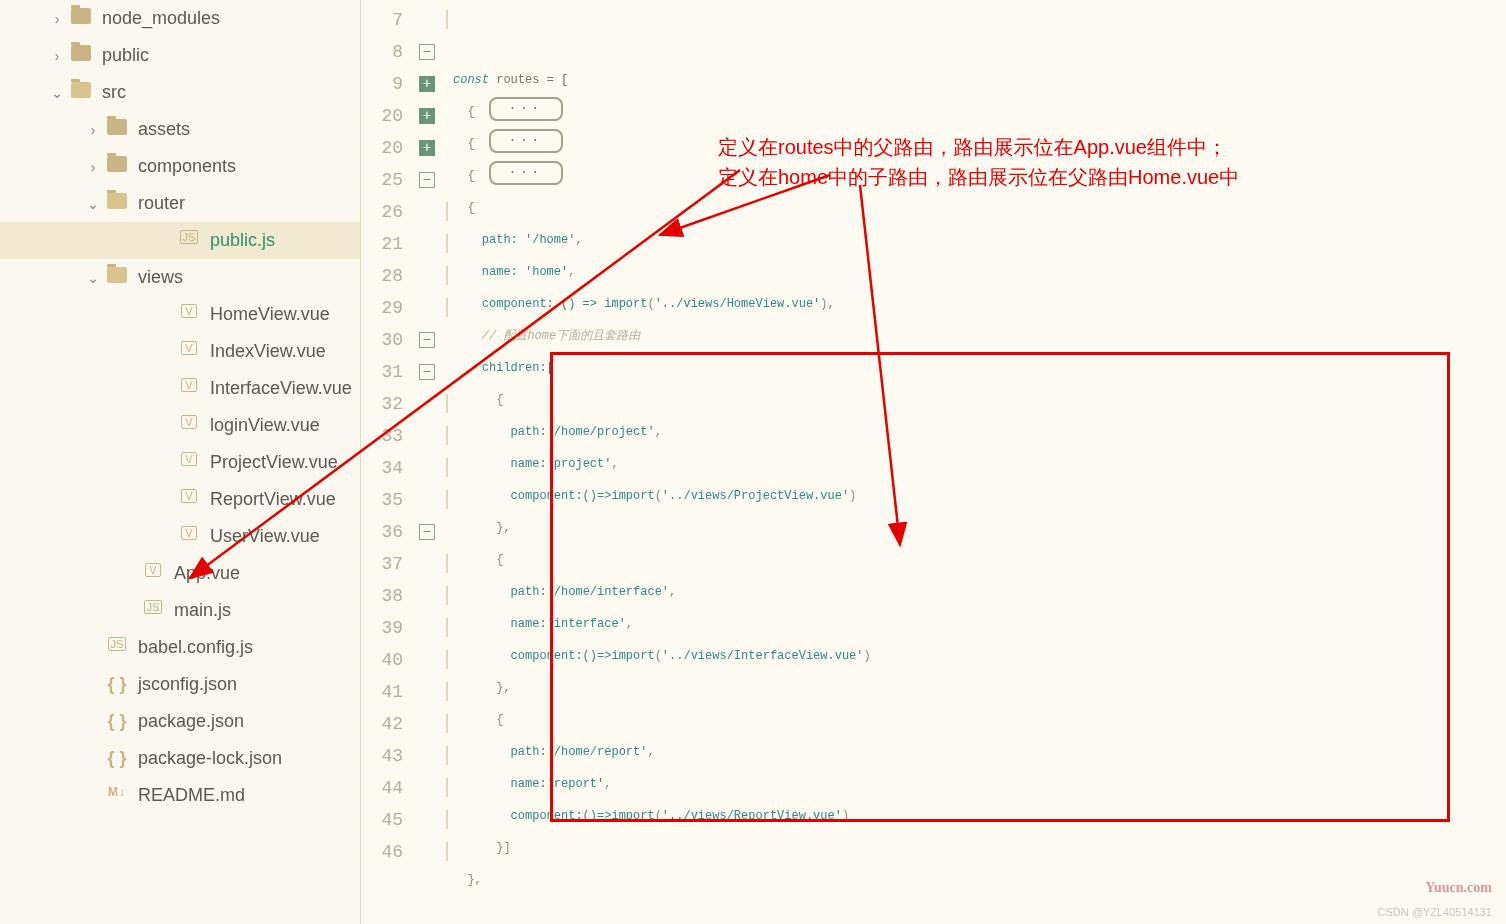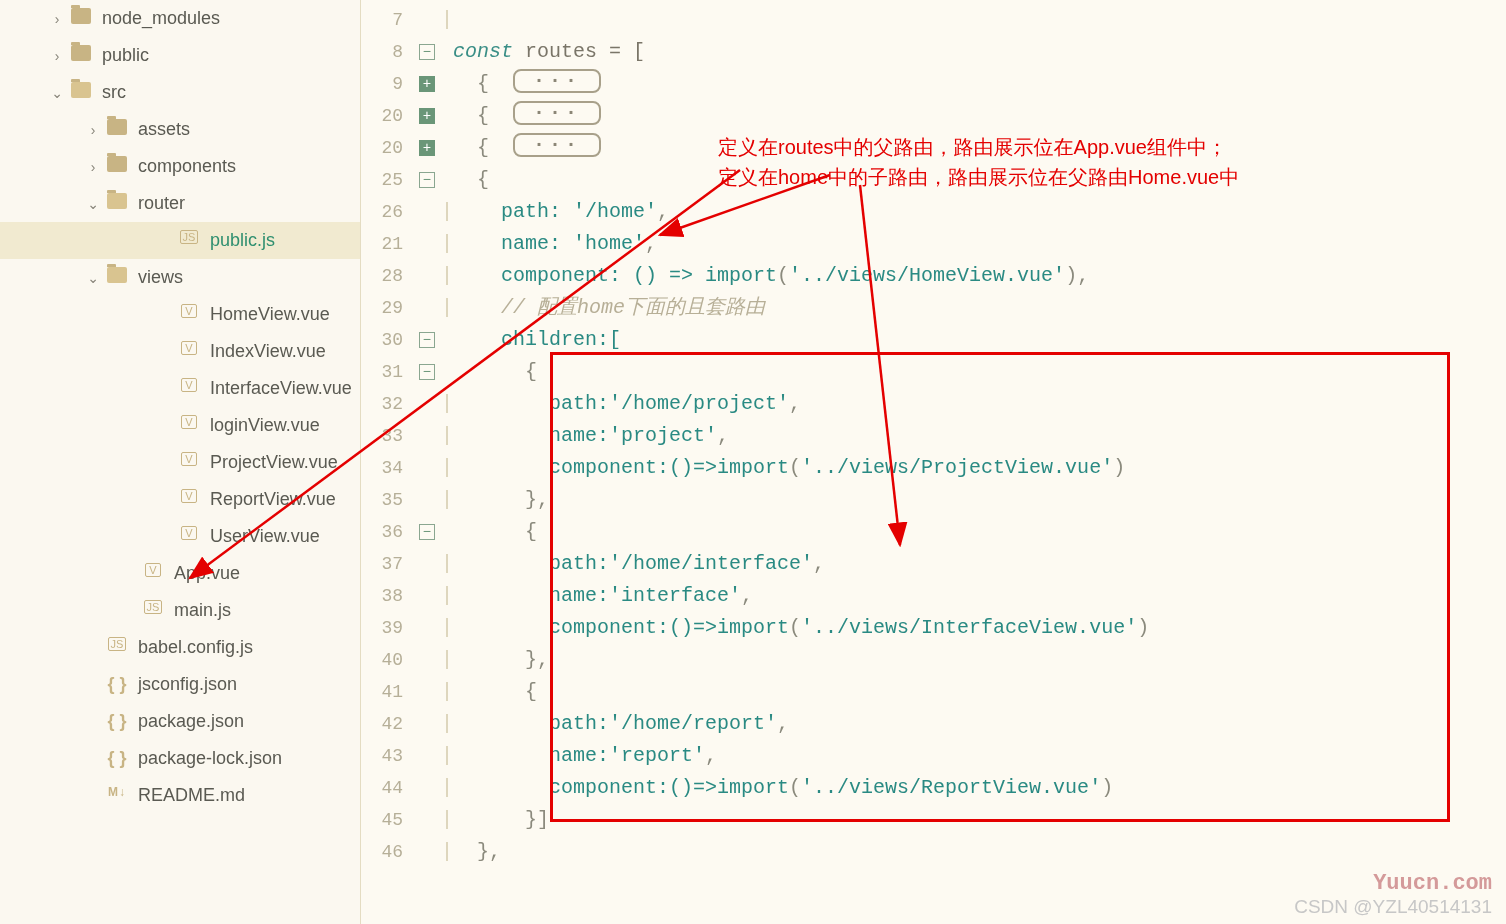--- a/index.html
+++ b/index.html
@@ -23,36 +23,36 @@
   .brackets{ color:#c8b484; font-weight:700; }
   .label { flex:1; }
   
   .editor { flex:1; display:flex; height:100%; background:#fdfaf2; position:relative; }
   .gutter-border { width:1px; background:#e4dcc2; }
   .gutter { width:52px; text-align:right; color:#b6af98; padding:4px 10px 0 0; line-height:32px; font-size:18px; }
   .fold-col { width:28px; padding-top:4px; line-height:32px; text-align:center; }
   .fold-box { display:inline-flex; width:16px; height:16px; border:1.5px solid #8aa690; align-items:center; justify-content:center; color:#6a9678; font-size:14px; line-height:1; vertical-align:middle; }
   .fold-box.plus { background:#6a9678; color:#fff; border-color:#6a9678; }
   .guide-col { width:10px; padding-top:4px; line-height:32px; color:#d8cfb2; }
-  .code-col { flex:1; padding:4px 0 0 2px; line-height:32px; font-size:20px; white-space:pre; }
+  .code-col { flex:1; padding:4px 0 0 2px; line-height:32px; font-size:12px; white-space:pre;margin-top:28px; }
   .code-line { height:32px; }
   .kw { color:#3a8e86; font-style:italic; }
   .plain { color:#7a7568; }
   .punct { color:#8b8a7d; }
   .prop { color:#2a8a83; }
   .str { color:#2a8a83; }
   .func { color:#2a8a83; }
   .comment { color:#b7af97; font-style:italic; }
   .collapsed-pill { display:inline-block; border:2px solid #a8a08a; border-radius:8px; padding:0 18px; color:#8b8676; font-weight:bold; letter-spacing:4px; vertical-align:middle; height:24px; line-height:20px; margin-top:-6px;}
   
   .annotation { position:absolute; color:#e40000; font-family: "Microsoft YaHei","PingFang SC",Arial,sans-serif; font-size:20px; line-height:30px; white-space:nowrap; z-index:5; }
   .red-box { position:absolute; border:3px solid #e40000; z-index:3; }
   .svg-overlay { position:absolute; top:0; left:0; pointer-events:none; z-index:4; }
-  .watermark { position:absolute; right:14px; bottom:6px; font-family:Arial,sans-serif; color:#c7c7c7; font-size:19px; z-index:10;}
-  .watermark2 { position:absolute; right:14px; bottom:28px; font-family:Liberation Mono, monospace; color:#d49a9a; font-size:22px; font-weight:bold; z-index:10;margin-left:12px;}
+  .watermark { position:absolute; right:14px; bottom:6px; font-family:Arial,sans-serif; color:#c7c7c7; font-size:11px; z-index:10;}
+  .watermark2 { position:absolute; right:14px; bottom:28px; font-family:Liberation Serif, serif; color:#d49a9a; font-size:14px; font-weight:bold; z-index:10;margin-left:12px;}
 </style>
 </head>
 <body>
 
 <div class="container">
 
   <div class="sidebar">
     <div id="tree">
         <div class="tree-row">
           <span class="indent" style="width: 50px;"></span>

